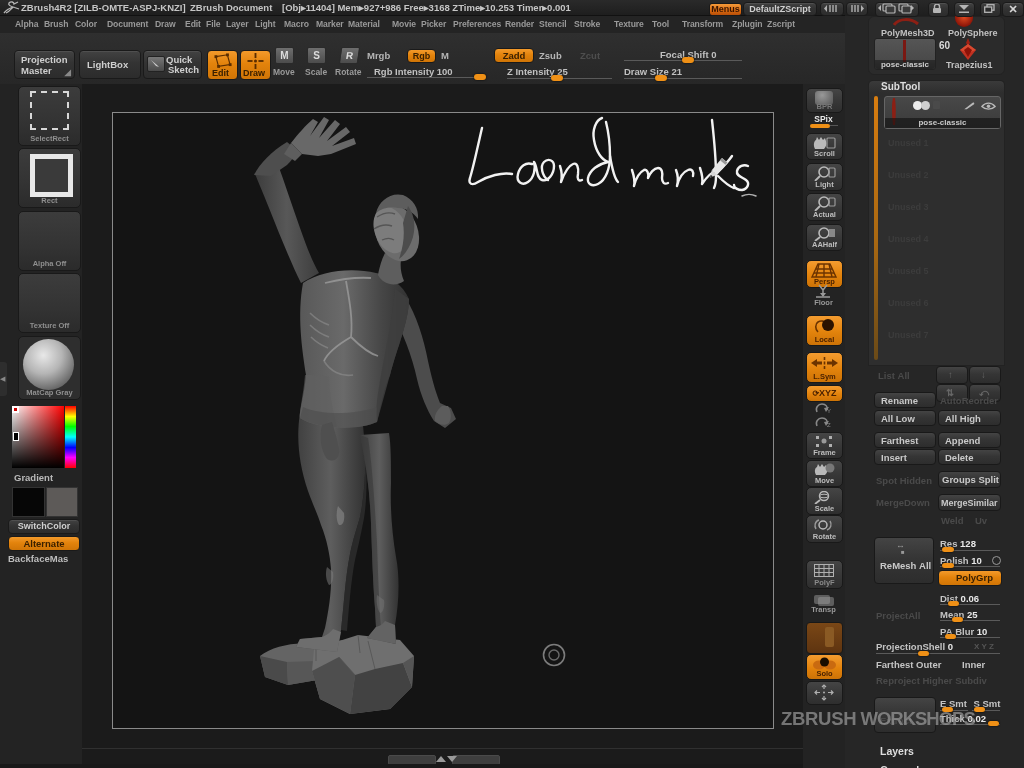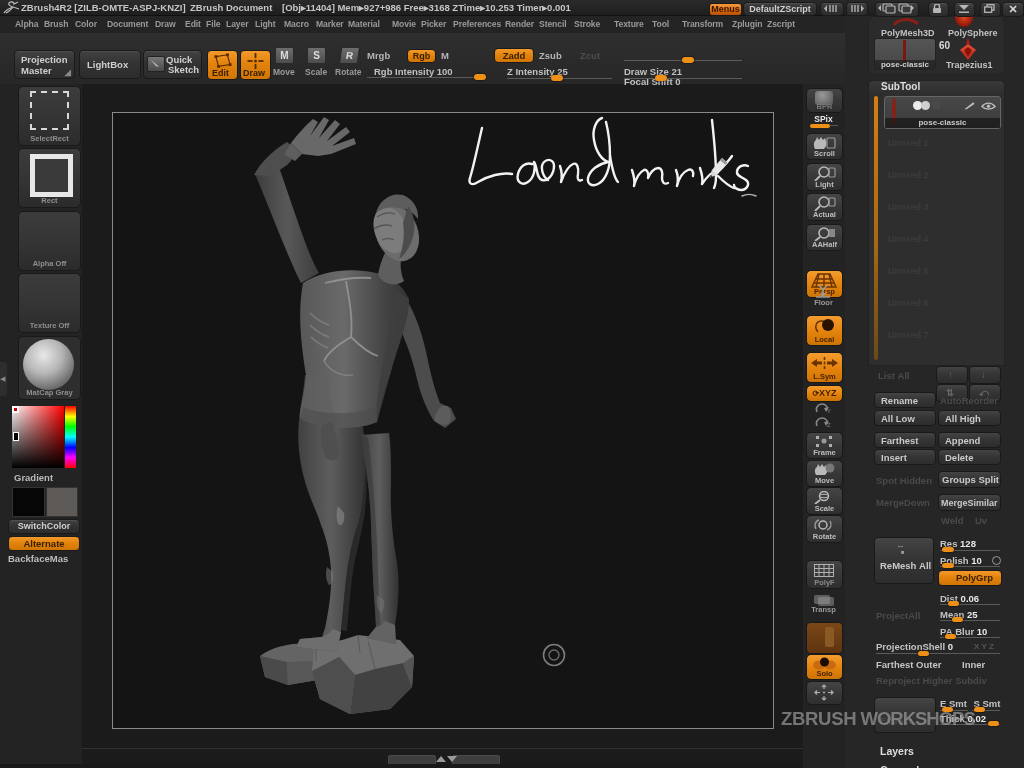--- a/index.html
+++ b/index.html
@@ -164,21 +164,21 @@
 <div class="txt" style="left:441px;top:50px;font-size:9.5px;color:#b5b5b5;">M</div>
 <div class="txt" style="left:374px;top:66px;font-size:9.5px;color:#c0c0c0;">Rgb&nbsp;Intensity&nbsp;100</div>
 <div class="sl" style="left:367px;top:77px;width:118px;"></div>
 <div class="knob" style="left:474px;top:74px;"></div>
 <div class="obtn" style="left:494px;top:48px;width:38px;height:13px;font-size:9.5px;text-align:center;line-height:13px;">Zadd</div>
 <div class="txt" style="left:539px;top:50px;font-size:9.5px;color:#b5b5b5;">Zsub</div>
 <div class="txt dim" style="left:580px;top:50px;font-size:9.5px;">Zcut</div>
 <div class="txt" style="left:507px;top:66px;font-size:9.5px;color:#c0c0c0;">Z&nbsp;Intensity&nbsp;25</div>
 <div class="sl" style="left:507px;top:78px;width:105px;"></div>
 <div class="knob" style="left:551px;top:75px;"></div>
-<div class="txt" style="left:624px;top:49px;font-size:9.5px;color:#c0c0c0;margin-top:27px;">Focal&nbsp;Shift&nbsp;0</div>
+<div class="txt" style="left:660px;top:49px;font-size:9.5px;color:#c0c0c0;">Focal&nbsp;Shift&nbsp;0</div>
 <div class="sl" style="left:624px;top:60px;width:118px;"></div>
 <div class="knob" style="left:682px;top:57px;"></div>
 <div class="txt" style="left:624px;top:66px;font-size:9.5px;color:#c0c0c0;">Draw&nbsp;Size&nbsp;21</div>
 <div class="sl" style="left:624px;top:78px;width:118px;"></div>
 <div class="knob" style="left:655px;top:75px;"></div>
 </div>
 
 <div class="abs" style="left:0;top:84px;width:82px;height:684px;background:#232323;"></div>
 <div id="leftbar">
 <div class="tile" style="top:86px;height:58px;">
@@ -372,21 +372,21 @@
  <div class="slab">Actual</div>
       </div>
 <div class="sbtn" style="top:224px;height:25px;">
  <svg class="abs" style="left:5px;top:2px;" width="24" height="14" viewBox="0 0 24 14">
           <circle cx="12" cy="6" r="5" fill="none" stroke="#b9b9b9" stroke-width="1.6"></circle>
           <line x1="8" y1="10" x2="3" y2="14" stroke="#b9b9b9" stroke-width="1.8"></line>
           <rect x="17" y="2" width="6" height="8" fill="#888"></rect>
         </svg>
  <div class="slab">AAHalf</div>
       </div>
-<div class="sbtno" style="top:270px;height:26px;">
+<div class="sbtno" style="top:260px;height:26px;">
  <svg class="abs" style="left:4px;top:2px;" width="26" height="15" viewBox="0 0 26 15">
           <g stroke="#6b3300" stroke-width="1.4" fill="none">
             <path d="M1 14 L7 1 L19 1 L25 14 Z"></path>
             <path d="M3 10 L23 10 M5 6 L21 6 M13 1 L13 14 M8 1 L5 14 M18 1 L21 14"></path>
           </g>
         </svg>
  <div class="slab">Persp</div>
       </div>
 <div class="abs" style="left:806px;top:284px;width:35px;height:24px;color:#b9b9b9;">
  <svg class="abs" style="left:8px;top:0px;" width="18" height="14" viewBox="0 0 18 14">

